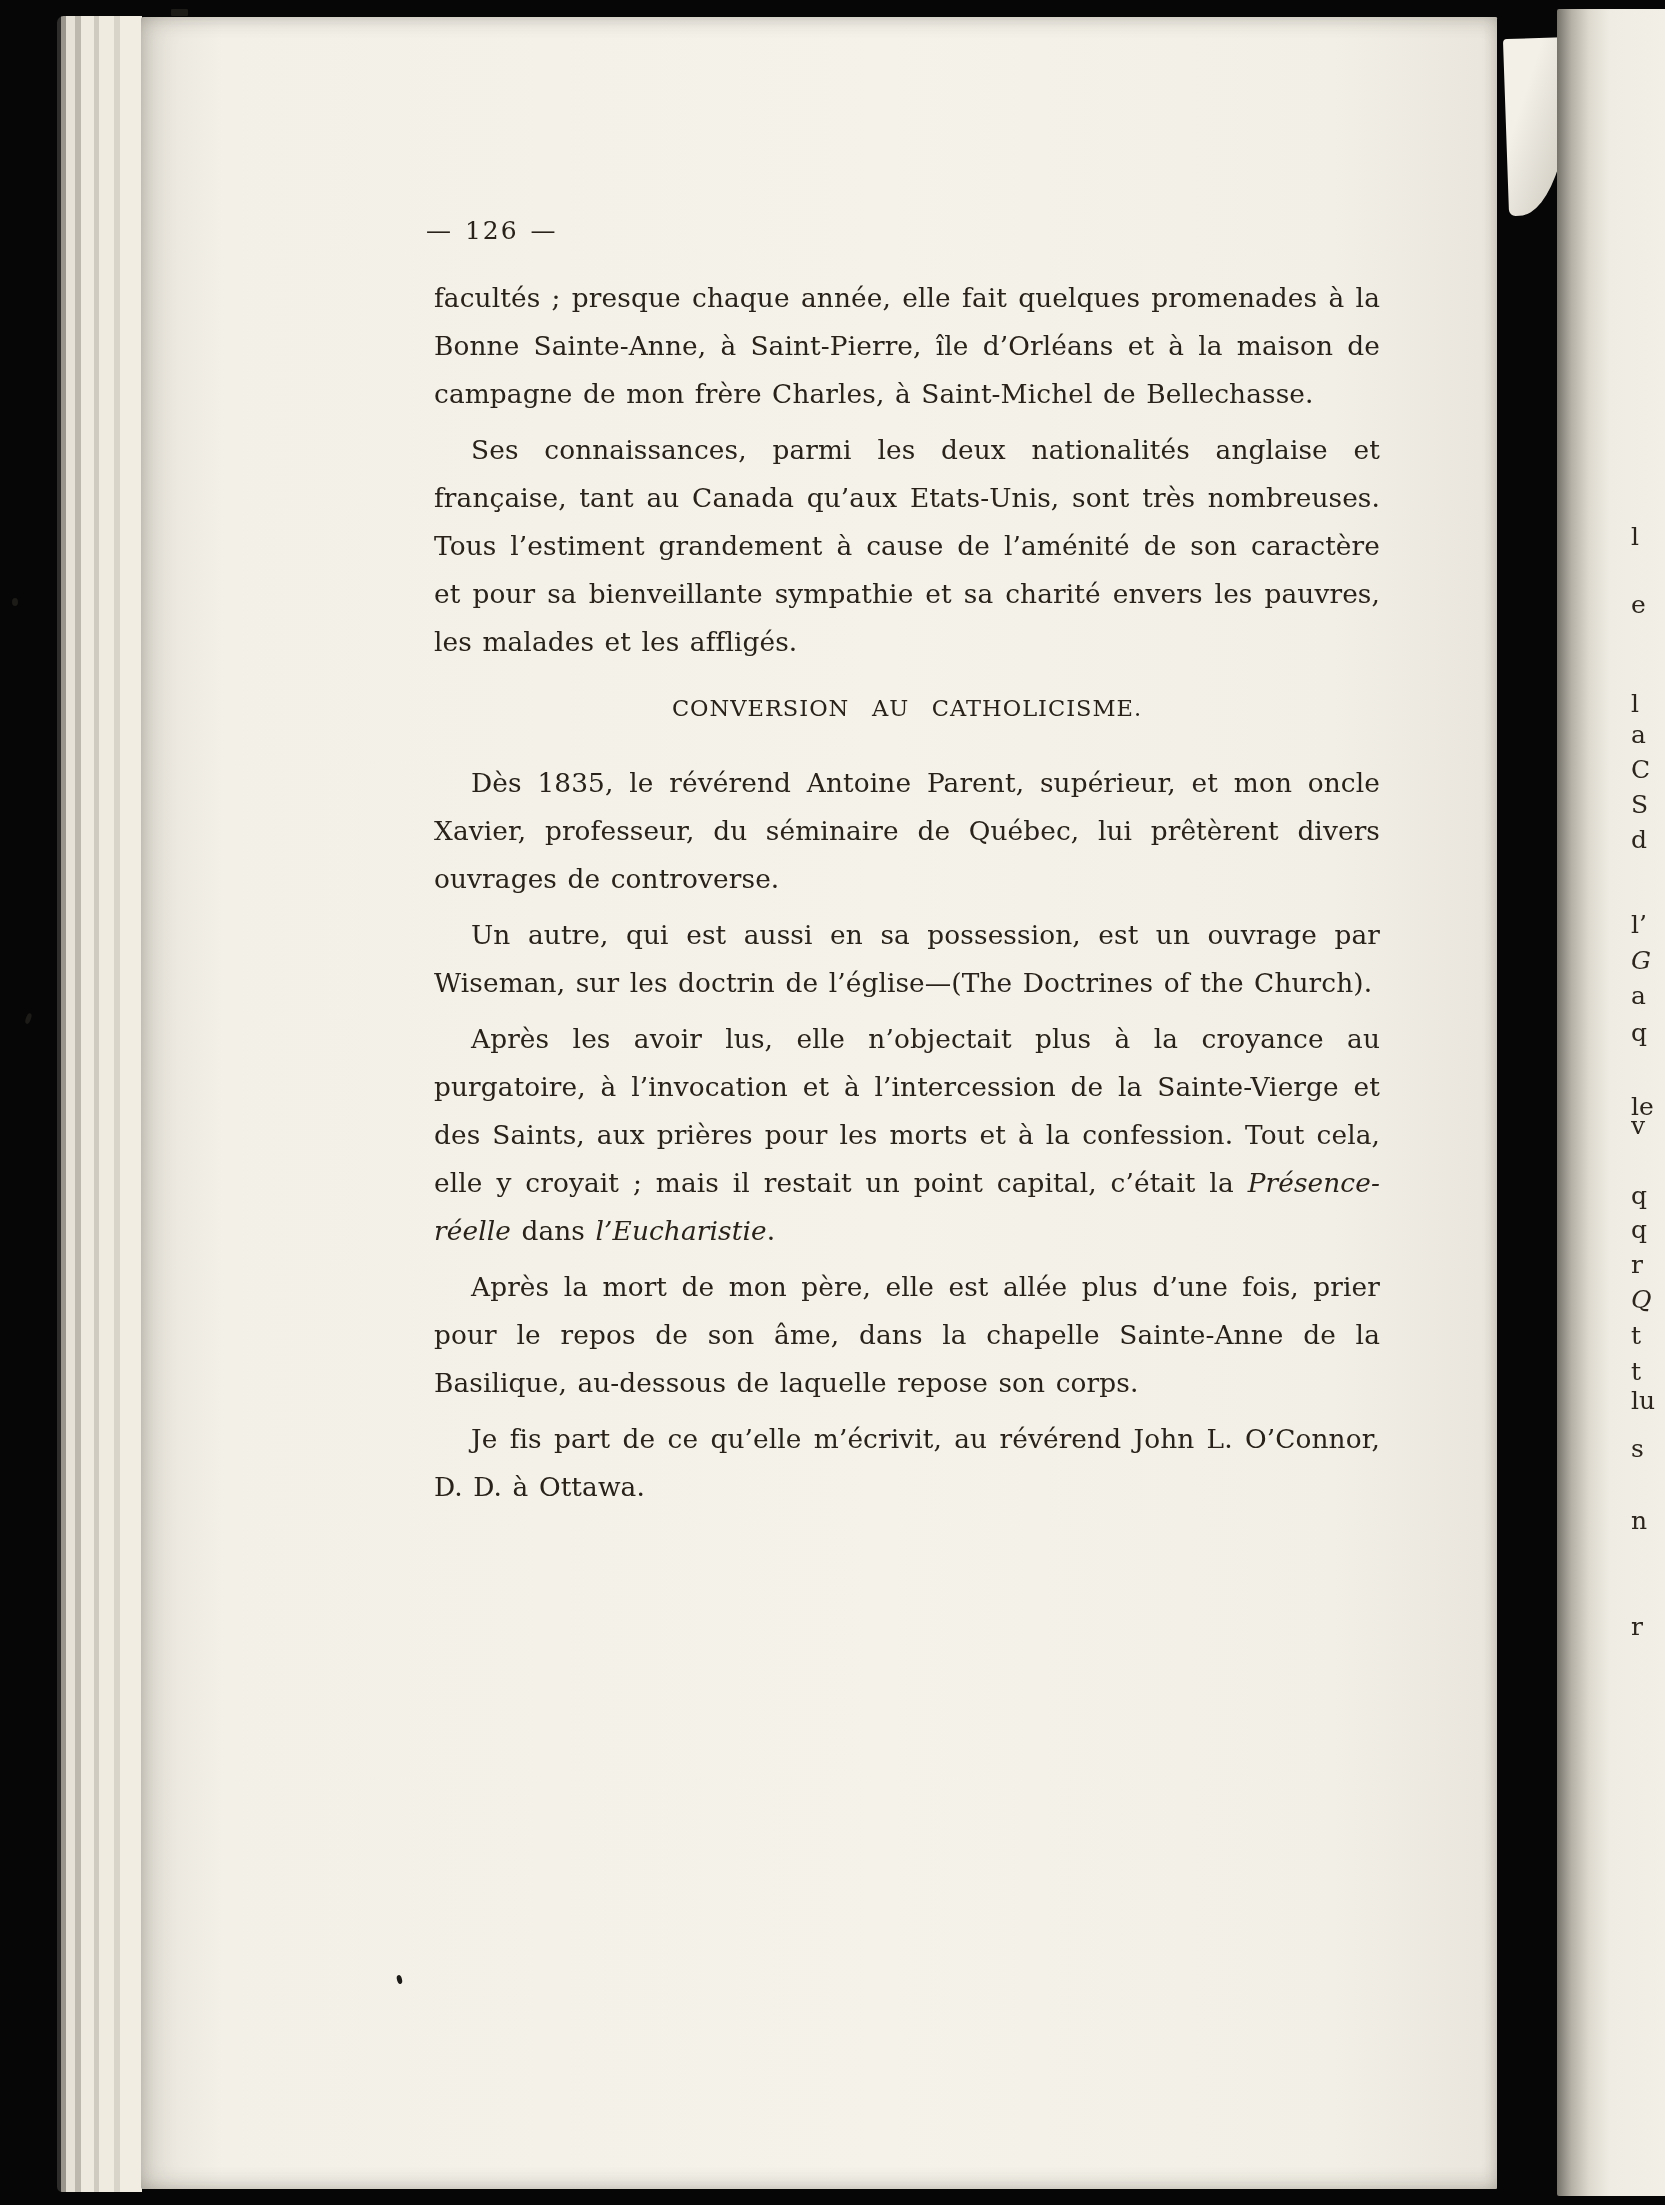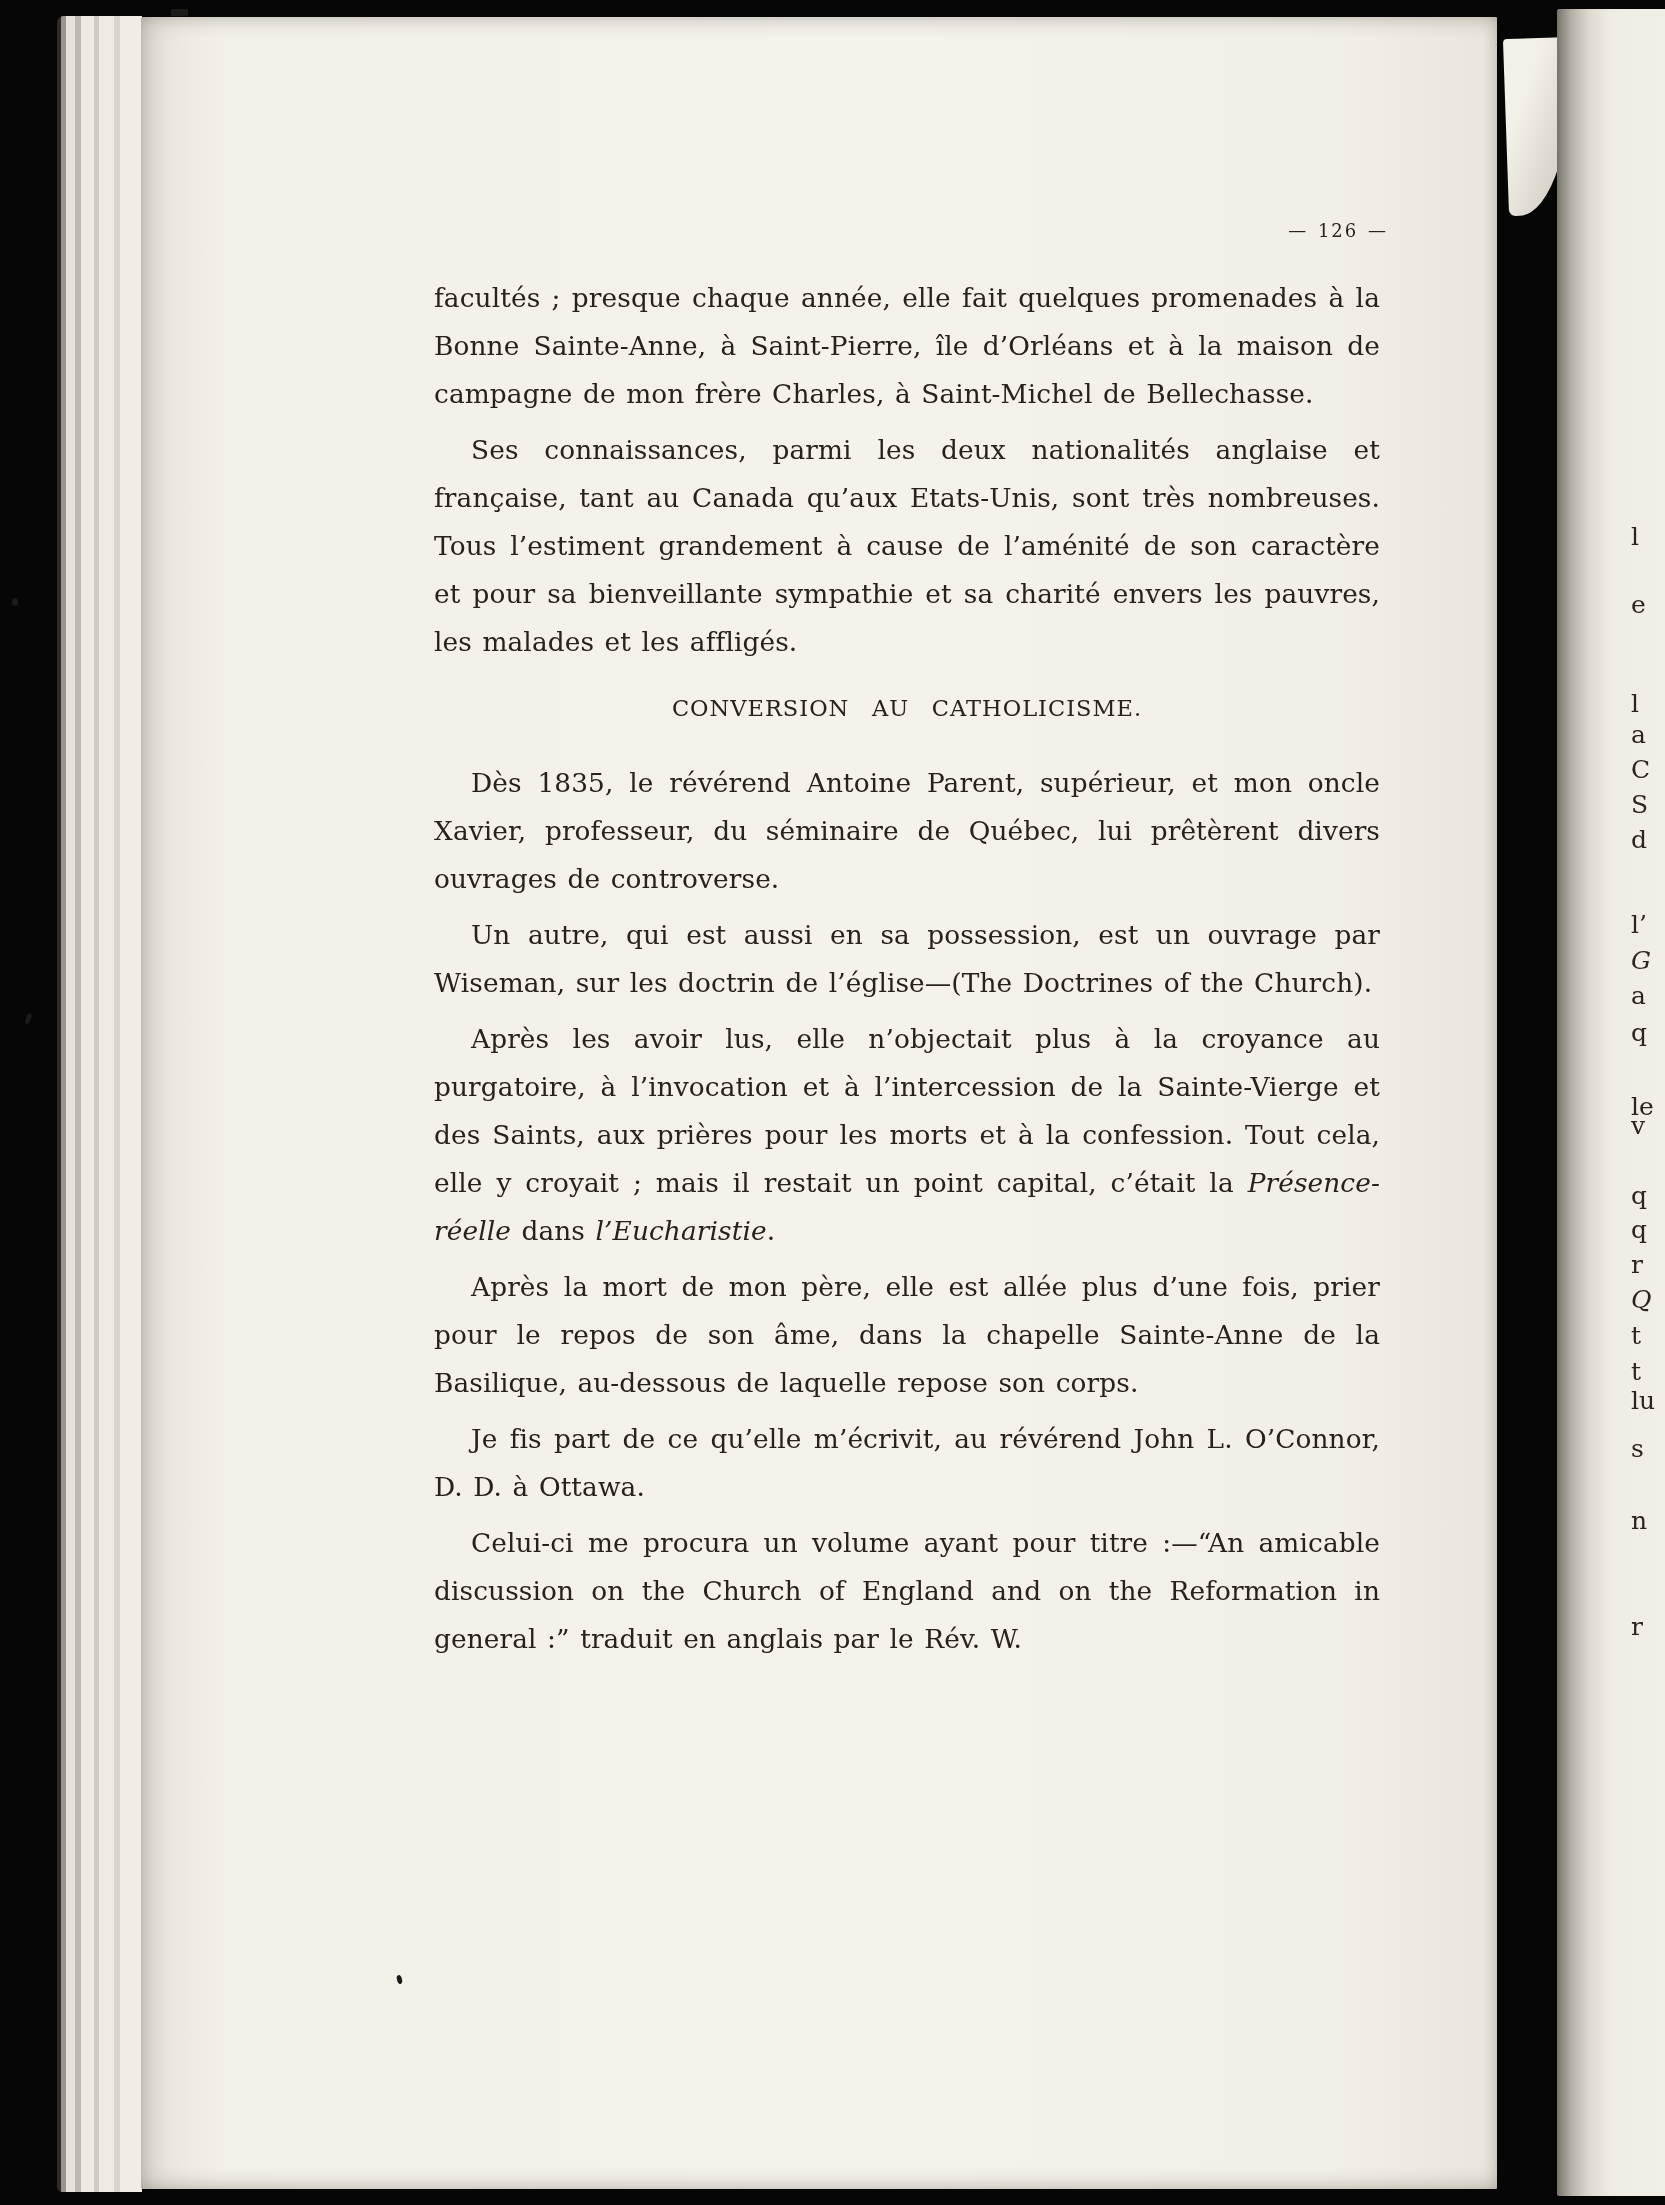--- a/index.html
+++ b/index.html
@@ -71,22 +71,22 @@
     left: 426px; top: 216px;
     width: 962px;
     color: #28221a;
     font-size: 26.4px;
     line-height: 48px;
     text-align: justify;
     word-spacing: 2px;
     letter-spacing: 0.1px;
   }
   .page-number {
-    text-align: right;
-    font-size: 18px;
+    text-align: left;
+    font-size: 25px;
     letter-spacing: 2px;
     margin-bottom: 29px;
     line-height: 29px;
   }
   #text-block p { margin: 8px; }
   #text-block p.indent { text-indent: 37px; }
   #text-block .heading {
     text-align: center;
     font-size: 22.5px;
     letter-spacing: 1px;
@@ -139,21 +139,20 @@
     <div class="page-number">— 126 —</div>
     <div id="text-block">
         <p><span>facultés ; presque chaque année, elle fait quelques promenades à la Bonne Sainte-Anne, à Saint-Pierre, île d’Orléans et à la maison de campagne de mon frère Charles, à Saint-Michel de Bellechasse.</span></p>
         <p class="indent"><span>Ses connaissances, parmi les deux nationalités anglaise et française, tant au Canada qu’aux Etats-Unis, sont très nombreuses.  Tous l’estiment grandement à cause de l’aménité de son caractère et pour sa bienveillante sympathie et sa charité envers les pauvres, les malades et les affligés.</span></p>
         <div class="heading">CONVERSION AU CATHOLICISME.</div>
         <p class="indent"><span>Dès 1835, le révérend Antoine Parent, supérieur, et mon oncle Xavier, professeur, du séminaire de Québec, lui prêtèrent divers ouvrages de controverse.</span></p>
         <p class="indent"><span>Un autre, qui est aussi en sa possession, est un ouvrage par Wiseman, sur les doctrin  de l’église—(The Doctrines of the Church).</span></p>
         <p class="indent"><span>Après les avoir lus, elle n’objectait plus à la croyance au purgatoire, à l’invocation et à l’intercession de la Sainte-Vierge et des Saints, aux prières pour les morts et à la confession. Tout cela, elle y croyait ; mais il restait un point capital, c’était la </span><i>Présence-réelle</i><span> dans </span><i>l’Eucharistie</i><span>.</span></p>
         <p class="indent"><span>Après la mort de mon père, elle est allée plus d’une fois, prier pour le repos de son âme, dans la chapelle Sainte-Anne de la Basilique, au-dessous de laquelle repose son corps.</span></p>
         <p class="indent"><span>Je fis part de ce qu’elle m’écrivit, au révérend John L. O’Connor, D. D. à Ottawa.</span></p>
-        <p class="indent"><span>Celui-ci me procura un volume ayant pour titre :—“An amicable  discussion on the Church of England and on the Reformation in general :” traduit en anglais par le Rév. W.</span></p>
       </div>
   </div>
 
   <div id="fragments">
       <div class="frag" style="top: 522px;">l</div>
       <div class="frag" style="top: 590px;">e</div>
       <div class="frag" style="top: 689px;">l</div>
       <div class="frag" style="top: 720px;">a</div>
       <div class="frag" style="top: 755px;">C</div>
       <div class="frag" style="top: 790px;">S</div>

